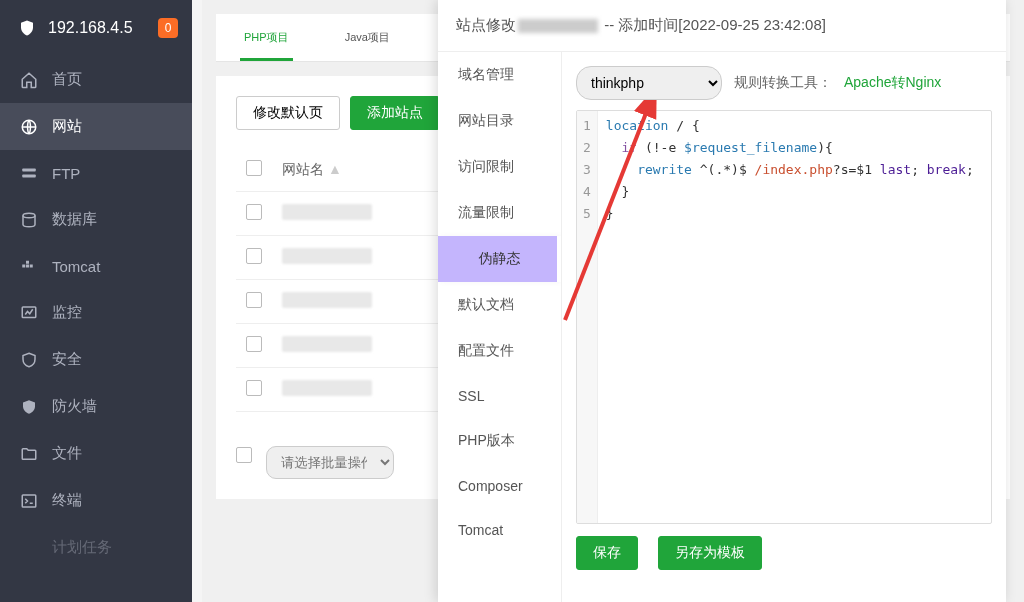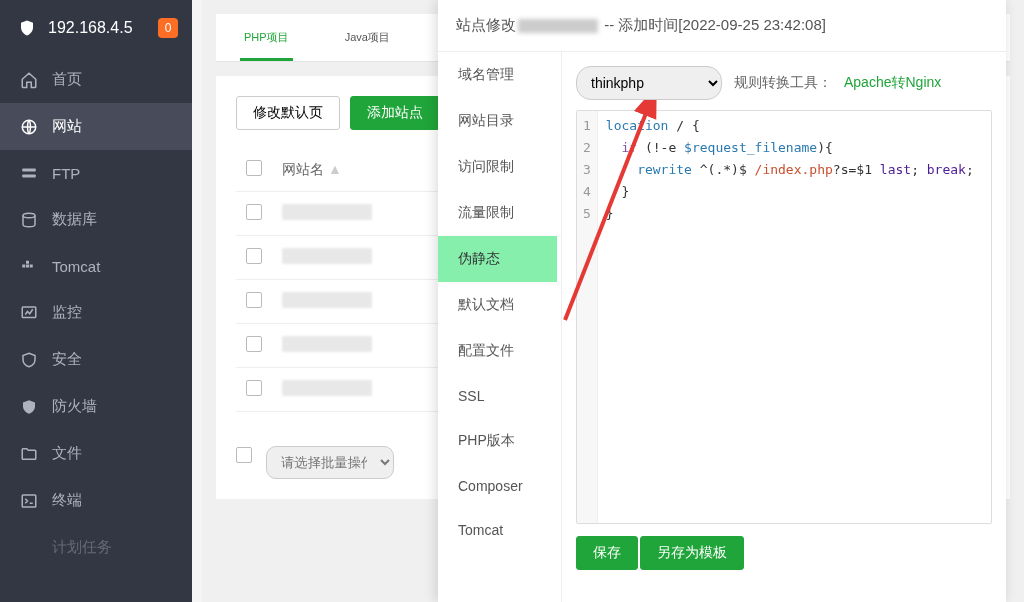--- a/index.html
+++ b/index.html
@@ -33,38 +33,38 @@
 .bulk { margin-top: 18px; display: flex; align-items: center; gap: 14px; }
 .bulk select { padding: 7px 10px; border: 1px solid #ccc; border-radius: 10px; color: #777; width: 128px; margin-top: 16px; }
 
 
 .modal { position: absolute; left: 438px; top: 0; right: 18px; height: 100%; background: #fff; box-shadow: -2px 0 12px rgba(0,0,0,0.15); display: flex; flex-direction: column; }
 .modal-title { padding: 16px 18px; font-size: 15px; color: #555; border-bottom: 1px solid #eee; white-space: nowrap; overflow: hidden; }
 .modal-title .mask { display: inline-block; width: 80px; height: 14px; background: #ccc; vertical-align: middle; filter: blur(2px); margin: 0 2px;}
 .modal-body { flex: 1; display: flex; overflow: hidden; }
 .modal-nav { width: 124px; border-right: 1px solid #eee; overflow-y: auto; }
 .modal-nav-item { padding: 14px 20px; font-size: 14px; color: #555; cursor: pointer; }
-.modal-nav-item.active { background: #86efac; color: #333; box-shadow: inset -4px 0 0 #fff, 2px 0 6px rgba(0,0,0,0.04); position: relative; }
+.modal-nav-item.active { background: #c4b5fd; color: #333; box-shadow: inset -4px 0 0 #fff, 2px 0 6px rgba(0,0,0,0.04); position: relative; text-align: center; }
 .modal-nav-item.active::before { content:""; position:absolute; right:-1px; top:0; bottom:0; width:2px; background:#fff; }
 .modal-content { flex: 1; padding: 14px 14px; display: flex; flex-direction: column; overflow: hidden; }
 .rule-row { display: flex; align-items: center; gap: 12px; margin-bottom: 10px; }
 .rule-row select { padding: 7px 10px; border: 1px solid #ccc; border-radius: 15px; width: 146px; font-size: 14px; }
 .rule-label { color: #666; }
 .rule-link { color: #20a53a; cursor: pointer; }
 .editor { flex: 1; border: 1px solid #ddd; border-radius: 2px; display: flex; font-family: Consolas, Monaco, monospace; font-size: 13px; overflow: hidden; background: #fff; position: relative;}
 .gutter { background: #f7f7f7; color: #999; text-align: right; padding: 4px 6px; border-right: 1px solid #eee; }
 .gutter div { line-height: 22px; }
 .code { padding: 4px 8px; line-height: 22px; }
 .kw-loc { color: #2a7ab0; }
 .kw-if { color: #8250a1; }
 .kw-var { color: #2a7ab0; }
 .kw-rw { color: #2a7ab0; }
 .kw-last { color: #4c1d95; }
 .kw-path { color: #c94f2f; }
-.modal-footer { padding: 12px 0 18px 0; display: flex; gap: 2px; }
+.modal-footer { padding: 12px 0 18px 0; display: flex; gap: 20px; }
 
 
 .arrow-svg { position: absolute; left: 553px; top: 100px; pointer-events: none; }
 
 ::-webkit-scrollbar{width:0;height:0}
 </style>
 </head>
 <body>
 
 <div class="sidebar">

